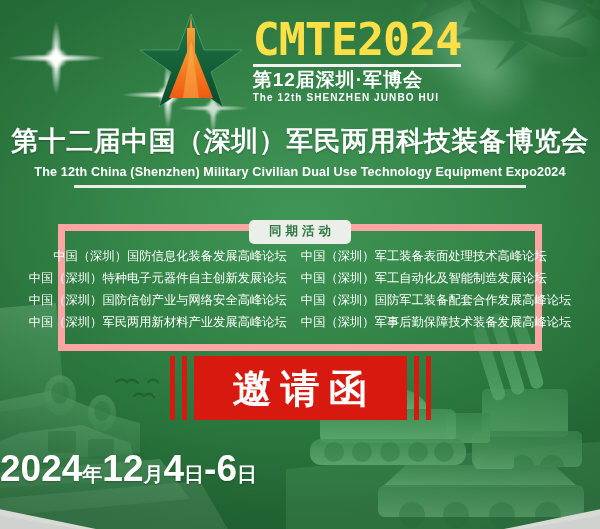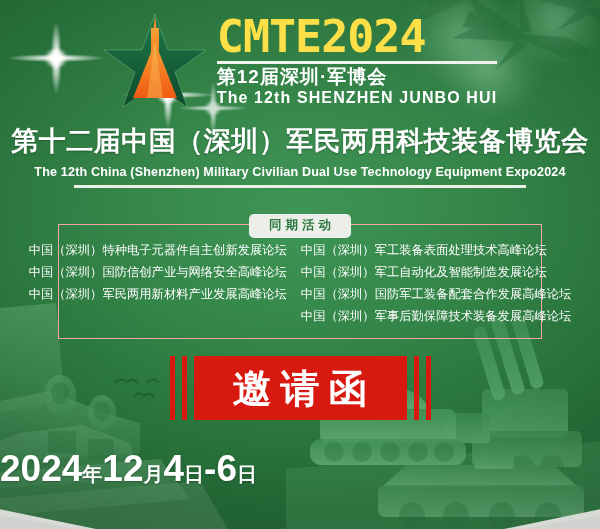--- a/index.html
+++ b/index.html
@@ -147,21 +147,21 @@
   .cn-sub {
     font-size: 19px;
     font-weight: bold;
     color: #ffffff;
     letter-spacing: 1px;
     line-height: 1.05;
     white-space: nowrap;
     margin: 0;
   }
   .en-sub {
-    font-size: 16px;
+    font-size: 10px;
     font-weight: bold;
     color: #ffffff;
     letter-spacing: 1.1px;
     line-height: 1.1;
     white-space: nowrap;
     margin-top: 2px;
   }
 
   
   .title-block {
@@ -192,21 +192,21 @@
     height: 3px;
     background: #e9efe6;
   }
 
   
   .forum-wrap {
     position: absolute;
     left: 58px;
     top: 224px;
     width: 484px;
-    border: 1px solid #fca5a5;
+    border: 7px solid #fca5a5;
     padding: 16px 0 11px 0;
     box-sizing: border-box;
   }
   .forum-badge {
     position: absolute;
     left: 50%;
     top: -11px;
     transform: translateX(-50%);
     background: #eceee9;
     border-radius: 5px;
@@ -486,20 +486,21 @@
   <div class="title-block">
     <div class="title-cn">第十二届中国（深圳）军民两用科技装备博览会</div>
     <div class="title-en">The 12th China (Shenzhen) Military Civilian Dual Use Technology Equipment Expo2024</div>
     <div class="title-rule"></div>
   </div>
 
   <div class="forum-wrap">
     <div class="forum-badge">同期活动</div>
     <div class="forum-cols">
       <div class="forum-col left">
+        <div class="forum-item">中国（深圳）国防信息化装备发展高峰论坛</div>
         <div class="forum-item">中国（深圳）特种电子元器件自主创新发展论坛</div>
         <div class="forum-item">中国（深圳）国防信创产业与网络安全高峰论坛</div>
         <div class="forum-item">中国（深圳）军民两用新材料产业发展高峰论坛</div>
       </div>
       <div class="forum-col right">
         <div class="forum-item">中国（深圳）军工装备表面处理技术高峰论坛</div>
         <div class="forum-item">中国（深圳）军工自动化及智能制造发展论坛</div>
         <div class="forum-item">中国（深圳）国防军工装备配套合作发展高峰论坛</div>
         <div class="forum-item">中国（深圳）军事后勤保障技术装备发展高峰论坛</div>
       </div>

